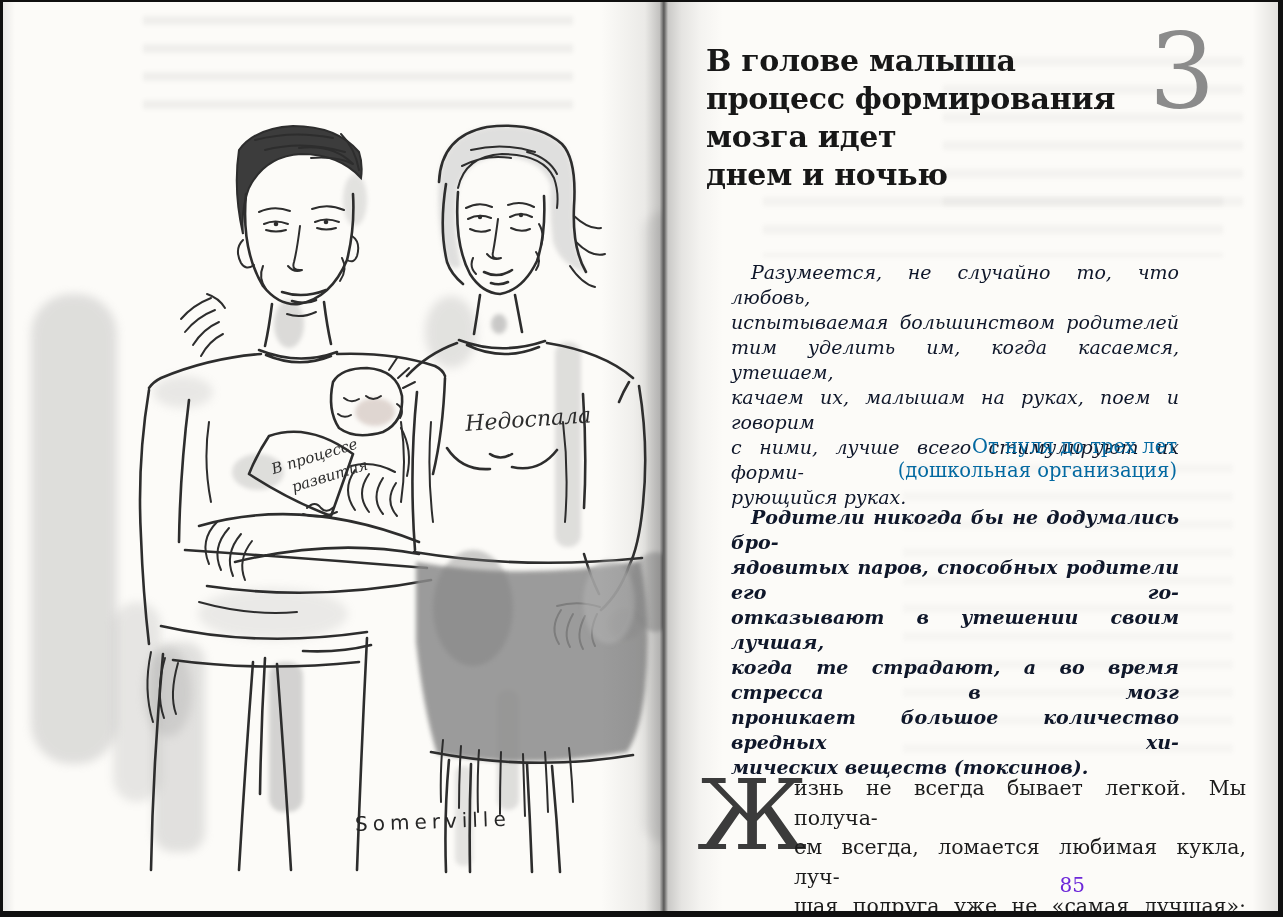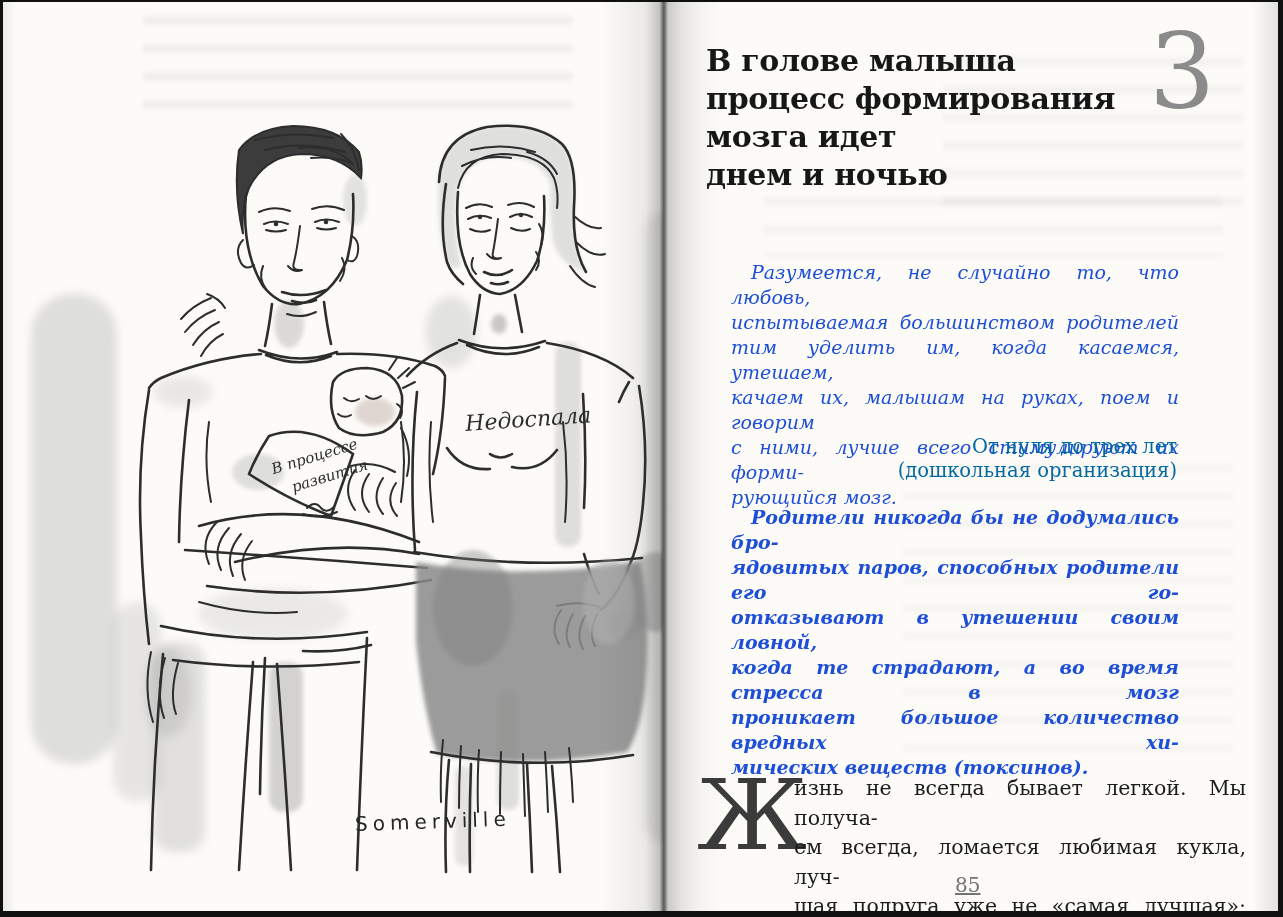--- a/index.html
+++ b/index.html
@@ -25,33 +25,33 @@
     filter:blur(2px); opacity:.75; pointer-events:none;
   }
   
   .abs{position:absolute;}
   .chapter-num{
     left:1146px; top:18px; font-size:104px; line-height:1;
     color:var(--chapter-gray); font-weight:400;
   }
   .title{left:703px; top:40px; width:470px; color:var(--title-ink);}
   .title-line{font-size:30px; font-weight:bold; line-height:38px; letter-spacing:-.3px; white-space:nowrap;}
-  .epigraph{width:448px; left:728px; font-size:19px; font-style:italic; line-height:25px; color:#1d4ed8;}
+  .epigraph{width:448px; left:728px; font-size:19px; font-style:italic; line-height:25px; color:#0f172a;}
   .ep-1{top:258px;} .ep-2{top:503px;font-weight:bold;}
   .jline{text-align:justify; text-align-last:justify; white-space:nowrap; white-space:normal;}
   .jline.first{text-indent:20px;}
   .jline.end{text-align-last:left;}
   .source{width:446px; left:728px; text-align:right; font-size:19.5px; line-height:23.5px; color:#0369a1;}
   .src-1{top:433px;} .src-2{top:698px;}
   .body-lines{left:791px; top:772px; width:452px; font-size:20.5px; line-height:29.5px; color:#1c1c1c;}
   .drop-cap{
     left:694px; top:764px; font-size:98px; line-height:1; color:#3b3b3b;
     font-family:"DejaVu Serif",serif;
   }
-  .page-number{left:952px; top:871px; width:130px; text-align:left; font-size:20px; color:#737373;text-decoration:underline;}
+  .page-number{left:952px; top:871px; width:130px; text-align:right; font-size:20px; color:#6d28d9;}
   
   .spine{
     left:598px; top:0; width:122px; height:917px; pointer-events:none; z-index:5;
     background:linear-gradient(90deg,
       rgba(60,60,60,0) 0%, rgba(60,60,60,0.09) 36%, rgba(60,60,60,0.30) 48%,
       rgba(25,25,25,0.72) 51.5%, rgba(60,60,60,0.26) 55%, rgba(60,60,60,0.12) 66%,
       rgba(60,60,60,0.04) 82%, rgba(60,60,60,0) 100%);
   }
   .edge-right{right:0; top:0; width:26px; height:917px; z-index:5; pointer-events:none;
     background:linear-gradient(90deg, rgba(0,0,0,0) 0%, rgba(0,0,0,0.10) 100%);}
@@ -191,31 +191,31 @@
     <div class="title-line">мозга идет</div>
     <div class="title-line">днем и ночью</div>
   </div>
 
   <div class="abs epigraph ep-1">
     <div class="jline first">Разумеется, не случайно то, что любовь,</div>
     <div class="jline">испытываемая большинством родителей</div>
     <div class="jline">тим уделить им, когда касаемся, утешаем,</div>
     <div class="jline">качаем их, малышам на руках, поем и говорим</div>
     <div class="jline">с ними, лучше всего стимулируют их форми-</div>
-    <div class="jline end">рующийся мозг.</div>
+    <div class="jline end">рующийся руках.</div>
   </div>
   <div class="abs source src-1">
     <div>От нуля до трех лет</div>
     <div>(дошкольная организация)</div>
   </div>
 
   <div class="abs epigraph ep-2">
     <div class="jline first">Родители никогда бы не додумались бро-</div>
     <div class="jline">ядовитых паров, способных родители его го-</div>
-    <div class="jline">отказывают в утешении своим ловной,</div>
+    <div class="jline">отказывают в утешении своим лучшая,</div>
     <div class="jline">когда те страдают, а во время стресса в мозг</div>
     <div class="jline">проникает большое количество вредных хи-</div>
     <div class="jline end">мических веществ (токсинов).</div>
   </div>
 
   <div class="abs drop-cap">Ж</div>
   <div class="abs body-lines">
     <div class="jline">изнь не всегда бывает легкой. Мы получа-</div>
     <div class="jline">ем всегда, ломается любимая кукла, луч-</div>
     <div class="jline">шая подруга уже не «самая лучшая»; потом</div>

